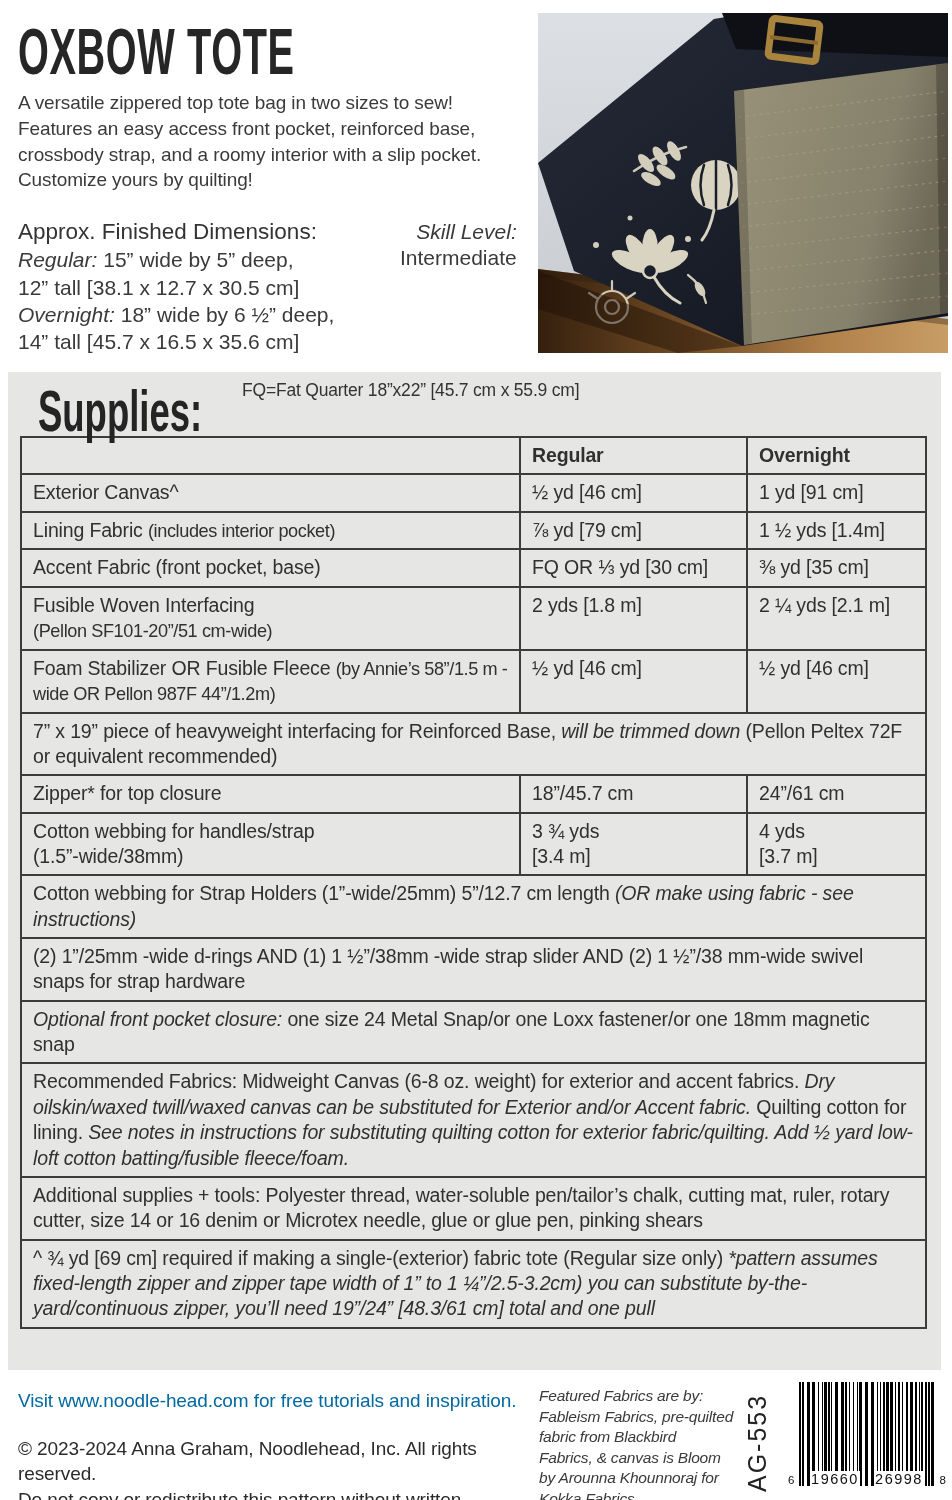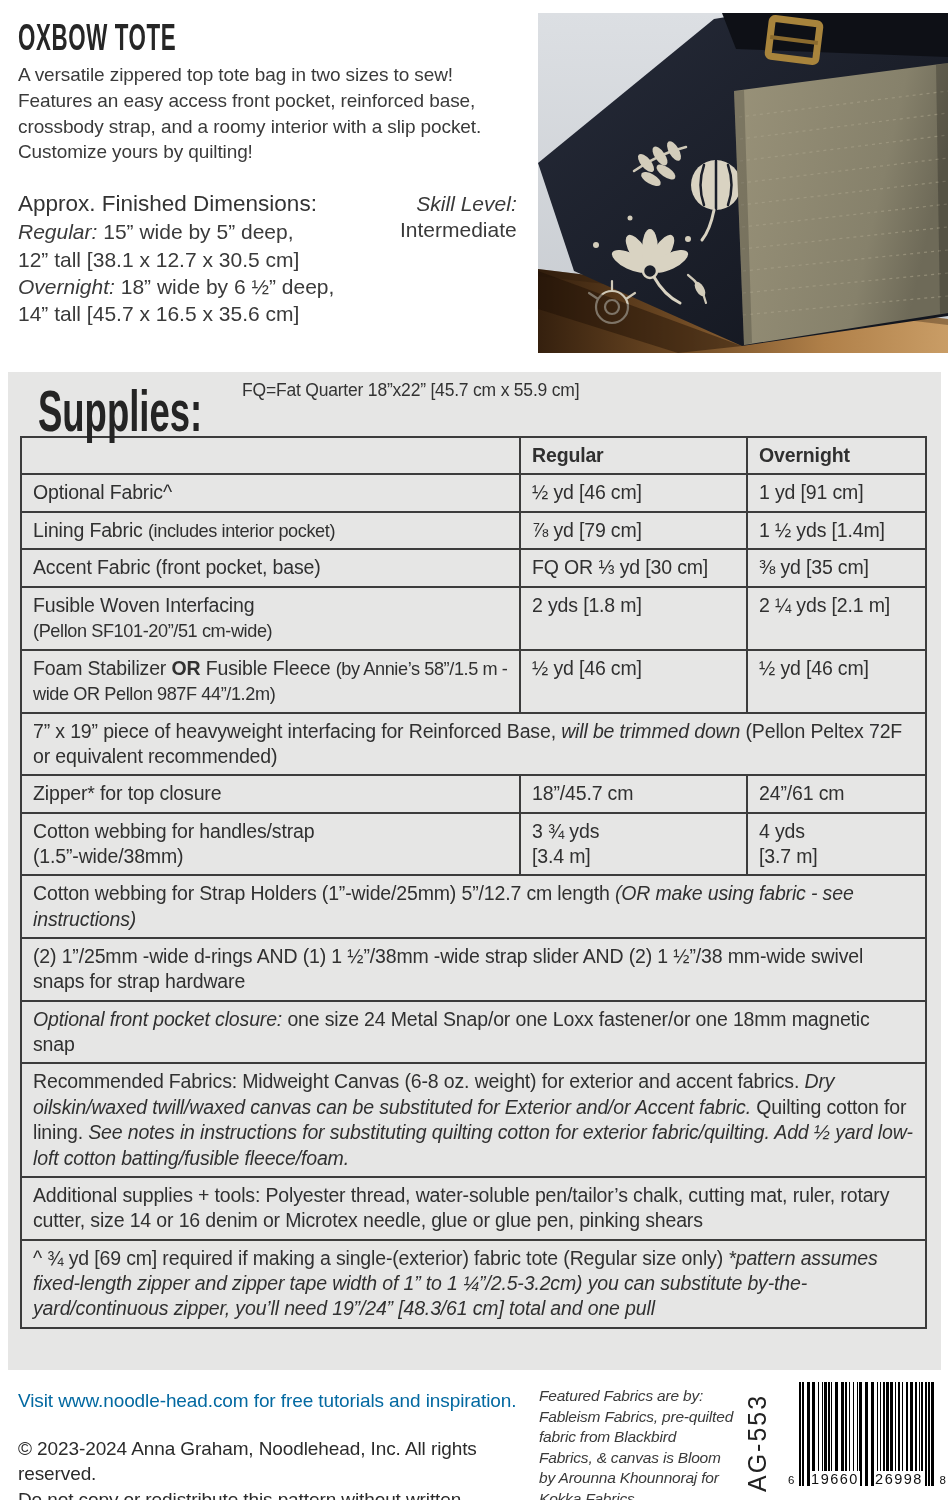--- a/index.html
+++ b/index.html
@@ -5,29 +5,29 @@
   html,body{margin:0;padding:0;background:#888;}
   .page{
     position:relative; width:952px; height:1500px; margin:0 auto;
     background:#fff; overflow:hidden;
     font-family:"Liberation Sans",sans-serif; color:var(--text,#2e2e2e);
     -webkit-font-smoothing:antialiased;
   }
   
   .top{position:relative; height:372px;}
   .top-left{position:absolute; left:18px; top:20px; width:514px;}
-  .title{margin:0 0 6px 0; font-size:36px; line-height:1; font-weight:bold; color:#262626; white-space:nowrap;}
+  .title{margin:0 0 6px 0; font-size:64px; line-height:1; font-weight:bold; color:#262626; white-space:nowrap;}
   .title .squeeze{display:inline-block; transform:scaleX(.62); transform-origin:0 60%; letter-spacing:1px;}
   .desc{margin:5px 0 0 0; font-size:19px; line-height:1.36; color:#3a3a3a; width:505px; letter-spacing:-.1px;}
   .dims-row{display:flex; margin-top:26px;}
   .dims{width:382px;}
   .dims-heading{font-size:22.5px; color:#333; margin-bottom:1px;}
   .dim-line{font-size:21px; line-height:1.3; color:#3a3a3a;}
   .it{font-style:italic;}
-  .bd{font-weight:bold;text-align:right;}
+  .bd{font-weight:normal;text-align:right;}
   .sm{font-size:.93em; letter-spacing:-.4px;margin-top:38px;}
   .skill{padding-top:1px;text-align:right;}
   .skill-label{font-size:21px; font-style:italic; color:#3a3a3a;}
   .skill-value{font-size:21px; color:#3a3a3a; line-height:1.35;}
   
   .photo{position:absolute; left:538px; top:13px; width:410px; height:388px; overflow:hidden;}
   .photo svg{display:block;}
   .photo-caption{
     position:absolute; left:14px; bottom:6px; font-size:17px; color:#edece7; letter-spacing:.2px;
   }
@@ -215,21 +215,21 @@
           <col style="width:227px">
           <col style="width:179px">
         </colgroup>
       <tbody id="supplies-body">
         <tr>
           <td class="hdr-empty"></td>
           <td class="hdr">Regular</td>
           <td class="hdr">Overnight</td>
         </tr>
       <tr>
-            <td><span>Optional Fabric^</span></td>
+            <td><span>Exterior Canvas^</span></td>
             <td class="val"><span>½ yd [46 cm]</span></td>
             <td class="val"><span>1 yd [91 cm]</span></td>
           </tr>
           <tr>
             <td><span>Lining Fabric </span><span class="sm">(includes interior pocket)</span></td>
             <td class="val"><span>⅞ yd [79 cm]</span></td>
             <td class="val"><span>1 ½ yds [1.4m]</span></td>
           </tr>
           <tr>
             <td><span>Accent Fabric (front pocket, base)</span></td>

